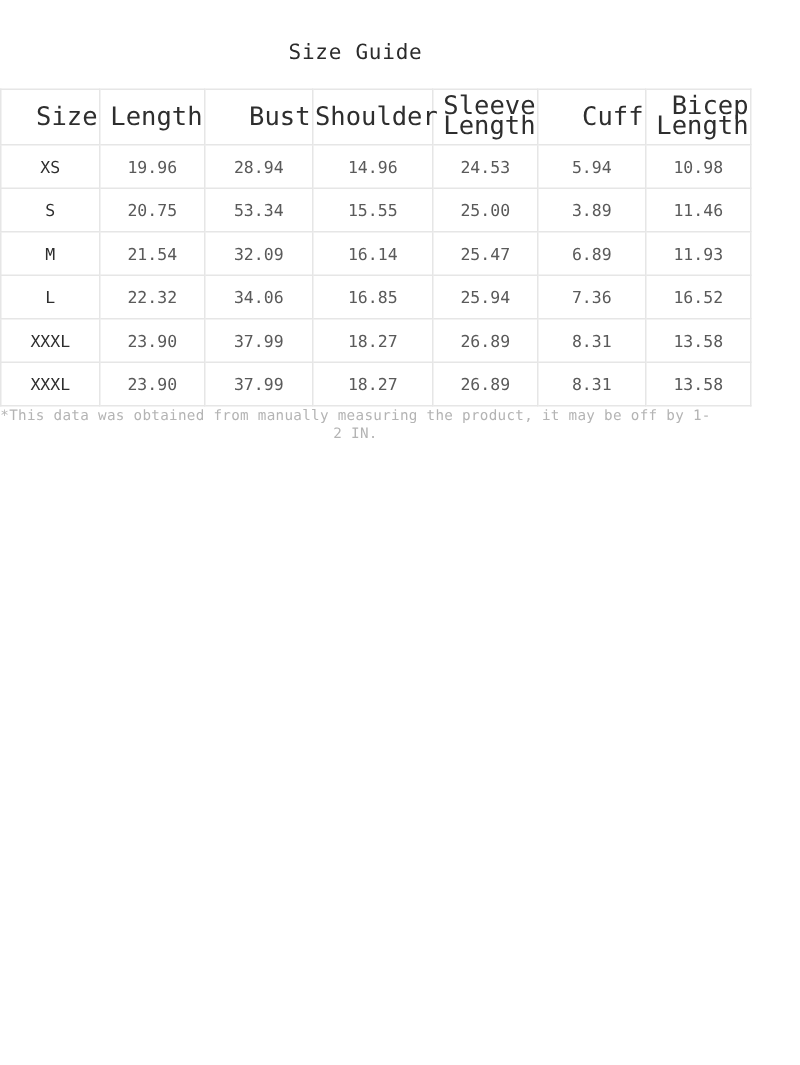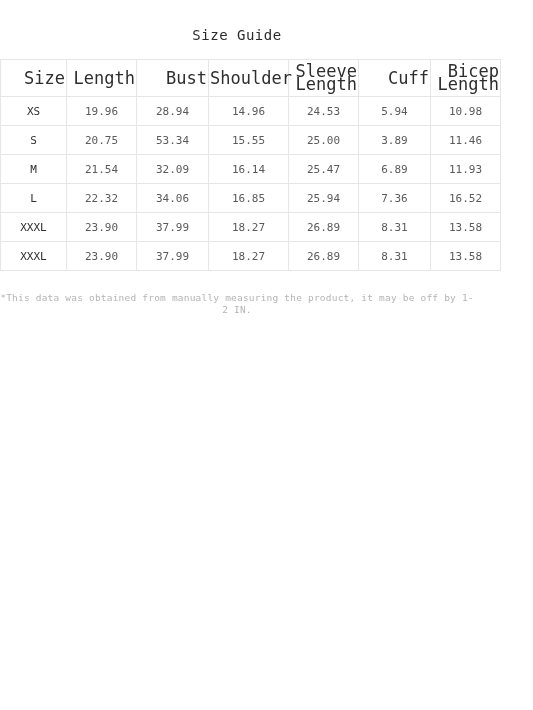--- a/index.html
+++ b/index.html
@@ -76,21 +76,21 @@
   
   col.c-size     { width: 66px; }
   col.c-length   { width: 70px; }
   col.c-bust     { width: 72px; }
   col.c-shoulder { width: 80px; }
   col.c-sleeve   { width: 70px; }
   col.c-cuff     { width: 72px; }
   col.c-bicep    { width: 70px; }
 
   .footnote {
-    margin-top: 21px;
+    margin-top: 1px;
     text-align: center;
     font-size: 9.5px;
     color: #b4b4b4;
     letter-spacing: 0.2px;
     font-family: "DejaVu Sans Mono", "Liberation Mono", monospace;
     line-height: 12px;
   }
 </style>
 </head>
 <body>

